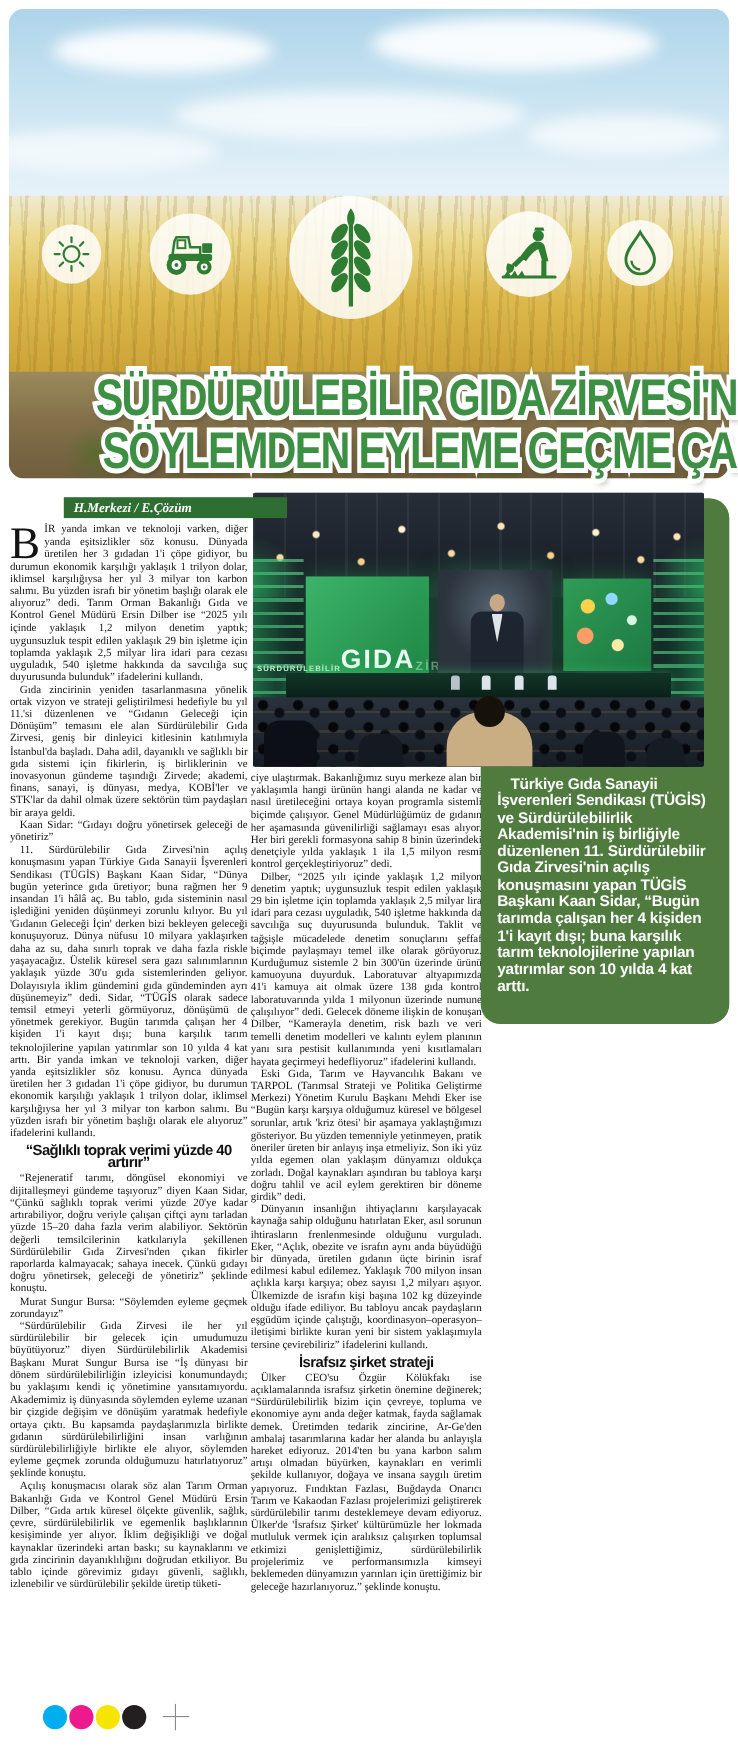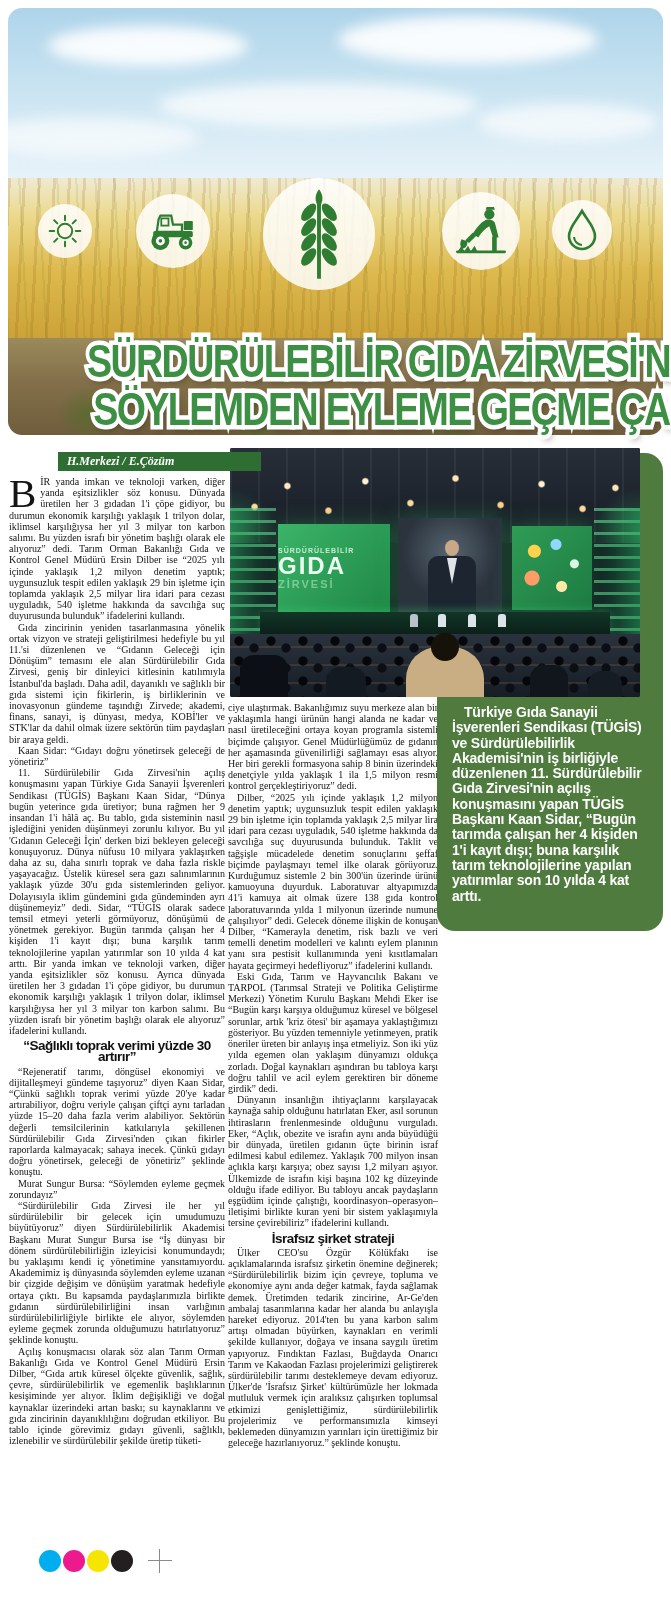--- a/index.html
+++ b/index.html
@@ -79,21 +79,21 @@
       linear-gradient(to bottom,#272e38 0%,#161c24 100%);}
   .p-glow-l{position:absolute;left:0;top:60px;width:46px;height:130px;
     background:linear-gradient(to right,rgba(40,170,95,.55),rgba(0,0,0,0)),
       repeating-linear-gradient(to bottom,rgba(120,255,170,.5) 0 3px,rgba(0,0,0,0) 3px 12px);}
   .p-glow-r{position:absolute;right:0;top:60px;width:46px;height:130px;
     background:linear-gradient(to left,rgba(40,170,95,.55),rgba(0,0,0,0)),
       repeating-linear-gradient(to bottom,rgba(120,255,170,.5) 0 3px,rgba(0,0,0,0) 3px 12px);}
   .screen{position:absolute;box-shadow:0 0 20px rgba(60,200,110,.35);}
   .screen-left{left:48px;top:76px;width:112px;height:88px;
                background:linear-gradient(135deg,#3bb468 0%,#1f8746 100%);
-               display:flex;flex-direction:column;align-items:flex-start;justify-content:center;
+               display:flex;flex-direction:row;align-items:flex-end;justify-content:center;
                font-family:"Liberation Sans",sans-serif;color:#eafff0;}
   .sl-small{font-size:7px;font-weight:bold;letter-spacing:1px;color:#c4ecd0;}
   .sl-big{font-size:24px;font-weight:bold;letter-spacing:2px;line-height:24px;}
   .sl-sub{font-size:11px;font-weight:bold;letter-spacing:2px;color:rgba(215,255,225,.45);}
   .screen-center{left:168px;top:70px;width:104px;height:98px;
                  background:radial-gradient(circle 60px at 50% 35%,#55646f,#2b333d 80%);}
   .spk-head{position:absolute;left:47px;top:22px;width:14px;height:16px;border-radius:50%;background:#c8a886;}
   .spk-body{position:absolute;left:30px;top:38px;width:48px;height:60px;border-radius:10px 10px 0 0;
             background:#1d2530;}
   .spk-shirt{position:absolute;left:49px;top:40px;width:10px;height:26px;background:#dfe4e8;
@@ -277,21 +277,21 @@
     <div class="sil s4"></div>
     <div class="fg-person"></div>
     <div class="fg-head"></div>
   </div>
 
   <div class="col col1">
     <p class="lead"><span class="dropcap">B</span><span>İR yanda imkan ve teknoloji varken, diğer yanda eşitsizlikler söz konusu. Dünyada üretilen her 3 gıdadan 1'i çöpe gidiyor, bu durumun ekonomik karşılığı yaklaşık 1 trilyon dolar, iklimsel karşılığıysa her yıl 3 milyar ton karbon salımı. Bu yüzden israfı bir yönetim başlığı olarak ele alıyoruz” dedi. Tarım Orman Bakanlığı Gıda ve Kontrol Genel Müdürü Ersin Dilber ise “2025 yılı içinde yaklaşık 1,2 milyon denetim yaptık; uygunsuzluk tespit edilen yaklaşık 29 bin işletme için toplamda yaklaşık 2,5 milyar lira idari para cezası uyguladık, 540 işletme hakkında da savcılığa suç duyurusunda bulunduk” ifadelerini kullandı.</span></p>
     <p>Gıda zincirinin yeniden tasarlanmasına yönelik ortak vizyon ve strateji geliştirilmesi hedefiyle bu yıl 11.'si düzenlenen ve “Gıdanın Geleceği için Dönüşüm” temasını ele alan Sürdürülebilir Gıda Zirvesi, geniş bir dinleyici kitlesinin katılımıyla İstanbul'da başladı. Daha adil, dayanıklı ve sağlıklı bir gıda sistemi için fikirlerin, iş birliklerinin ve inovasyonun gündeme taşındığı Zirvede; akademi, finans, sanayi, iş dünyası, medya, KOBİ'ler ve STK'lar da dahil olmak üzere sektörün tüm paydaşları bir araya geldi.</p>
     <p>Kaan Sidar: “Gıdayı doğru yönetirsek geleceği de yönetiriz”</p>
     <p>11. Sürdürülebilir Gıda Zirvesi'nin açılış konuşmasını yapan Türkiye Gıda Sanayii İşverenleri Sendikası (TÜGİS) Başkanı Kaan Sidar, “Dünya bugün yeterince gıda üretiyor; buna rağmen her 9 insandan 1'i hâlâ aç. Bu tablo, gıda sisteminin nasıl işlediğini yeniden düşünmeyi zorunlu kılıyor. Bu yıl 'Gıdanın Geleceği İçin' derken bizi bekleyen geleceği konuşuyoruz. Dünya nüfusu 10 milyara yaklaşırken daha az su, daha sınırlı toprak ve daha fazla riskle yaşayacağız. Üstelik küresel sera gazı salınımlarının yaklaşık yüzde 30'u gıda sistemlerinden geliyor. Dolayısıyla iklim gündemini gıda gündeminden ayrı düşünemeyiz” dedi. Sidar, “TÜGİS olarak sadece temsil etmeyi yeterli görmüyoruz, dönüşümü de yönetmek gerekiyor. Bugün tarımda çalışan her 4 kişiden 1'i kayıt dışı; buna karşılık tarım teknolojilerine yapılan yatırımlar son 10 yılda 4 kat arttı. Bir yanda imkan ve teknoloji varken, diğer yanda eşitsizlikler söz konusu. Ayrıca dünyada üretilen her 3 gıdadan 1'i çöpe gidiyor, bu durumun ekonomik karşılığı yaklaşık 1 trilyon dolar, iklimsel karşılığıysa her yıl 3 milyar ton karbon salımı. Bu yüzden israfı bir yönetim başlığı olarak ele alıyoruz” ifadelerini kullandı.</p>
-    <p class="subhead">“Sağlıklı toprak verimi yüzde 30 artırır”</p>
+    <p class="subhead">“Sağlıklı toprak verimi yüzde 40 artırır”</p>
     <p>“Rejeneratif tarımı, döngüsel ekonomiyi ve dijitalleşmeyi gündeme taşıyoruz” diyen Kaan Sidar, “Çünkü sağlıklı toprak verimi yüzde 20'ye kadar artırabiliyor, doğru veriyle çalışan çiftçi aynı tarladan yüzde 15–20 daha fazla verim alabiliyor. Sektörün değerli temsilcilerinin katkılarıyla şekillenen Sürdürülebilir Gıda Zirvesi'nden çıkan fikirler raporlarda kalmayacak; sahaya inecek. Çünkü gıdayı doğru yönetirsek, geleceği de yönetiriz” şeklinde konuştu.</p>
     <p>Murat Sungur Bursa: “Söylemden eyleme geçmek zorundayız”</p>
     <p>“Sürdürülebilir Gıda Zirvesi ile her yıl sürdürülebilir bir gelecek için umudumuzu büyütüyoruz” diyen Sürdürülebilirlik Akademisi Başkanı Murat Sungur Bursa ise “İş dünyası bir dönem sürdürülebilirliğin izleyicisi konumundaydı; bu yaklaşımı kendi iç yönetimine yansıtamıyordu. Akademimiz iş dünyasında söylemden eyleme uzanan bir çizgide değişim ve dönüşüm yaratmak hedefiyle ortaya çıktı. Bu kapsamda paydaşlarımızla birlikte gıdanın sürdürülebilirliğini insan varlığının sürdürülebilirliğiyle birlikte ele alıyor, söylemden eyleme geçmek zorunda olduğumuzu hatırlatıyoruz” şeklinde konuştu.</p>
     <p>Açılış konuşmacısı olarak söz alan Tarım Orman Bakanlığı Gıda ve Kontrol Genel Müdürü Ersin Dilber, “Gıda artık küresel ölçekte güvenlik, sağlık, çevre, sürdürülebilirlik ve egemenlik başlıklarının kesişiminde yer alıyor. İklim değişikliği ve doğal kaynaklar üzerindeki artan baskı; su kaynaklarını ve gıda zincirinin dayanıklılığını doğrudan etkiliyor. Bu tablo içinde görevimiz gıdayı güvenli, sağlıklı, izlenebilir ve sürdürülebilir şekilde üretip tüketi-</p>
   </div>
 
   <div class="col col2">
     <p class="lead">ciye ulaştırmak. Bakanlığımız suyu merkeze alan bir yaklaşımla hangi ürünün hangi alanda ne kadar ve nasıl üretileceğini ortaya koyan programla sistemli biçimde çalışıyor. Genel Müdürlüğümüz de gıdanın her aşamasında güvenilirliği sağlamayı esas alıyor. Her biri gerekli formasyona sahip 8 binin üzerindeki denetçiyle yılda yaklaşık 1 ila 1,5 milyon resmi kontrol gerçekleştiriyoruz” dedi.</p>
     <p>Dilber, “2025 yılı içinde yaklaşık 1,2 milyon denetim yaptık; uygunsuzluk tespit edilen yaklaşık 29 bin işletme için toplamda yaklaşık 2,5 milyar lira idari para cezası uyguladık, 540 işletme hakkında da savcılığa suç duyurusunda bulunduk. Taklit ve tağşişle mücadelede denetim sonuçlarını şeffaf biçimde paylaşmayı temel ilke olarak görüyoruz. Kurduğumuz sistemle 2 bin 300'ün üzerinde ürünü kamuoyuna duyurduk. Laboratuvar altyapımızda 41'i kamuya ait olmak üzere 138 gıda kontrol laboratuvarında yılda 1 milyonun üzerinde numune çalışılıyor” dedi. Gelecek döneme ilişkin de konuşan Dilber, “Kamerayla denetim, risk bazlı ve veri temelli denetim modelleri ve kalıntı eylem planının yanı sıra pestisit kullanımında yeni kısıtlamaları hayata geçirmeyi hedefliyoruz” ifadelerini kullandı.</p>
     <p>Eski Gıda, Tarım ve Hayvancılık Bakanı ve TARPOL (Tarımsal Strateji ve Politika Geliştirme Merkezi) Yönetim Kurulu Başkanı Mehdi Eker ise “Bugün karşı karşıya olduğumuz küresel ve bölgesel sorunlar, artık 'kriz ötesi' bir aşamaya yaklaştığımızı gösteriyor. Bu yüzden temenniyle yetinmeyen, pratik öneriler üreten bir anlayış inşa etmeliyiz. Son iki yüz yılda egemen olan yaklaşım dünyamızı oldukça zorladı. Doğal kaynakları aşındıran bu tabloya karşı doğru tahlil ve acil eylem gerektiren bir döneme girdik” dedi.</p>

